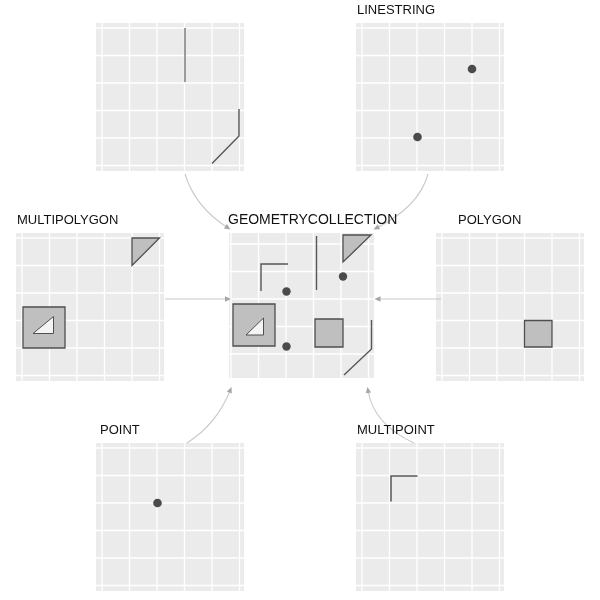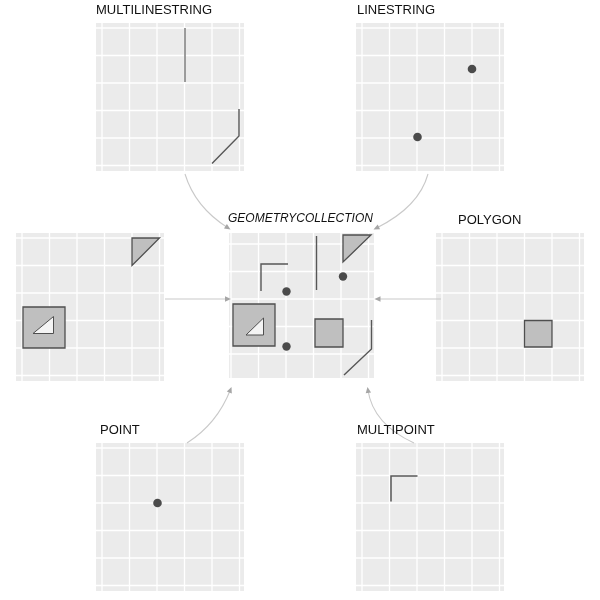--- a/index.html
+++ b/index.html
@@ -5,21 +5,21 @@
   html,body{margin:0;padding:0;background:#ffffff;}
   .stage{
     position:relative;width:600px;height:600px;background:#ffffff;overflow:hidden;
     font-family:"Liberation Sans","DejaVu Sans",sans-serif;
   }
   .stage svg{position:absolute;left:0;top:0;}
   .ptitle{
     position:absolute;font-size:13px;color:#111111;letter-spacing:0px;
     white-space:nowrap;line-height:1.1;
   }
-  .ptitle.small{font-size:12px;font-style:italic;}
+  .ptitle.small{font-size:14px;}
 </style>
 </head>
 <body>
 
 <div class="stage">
   <svg id="canvas" width="600" height="600" viewBox="0 0 600 600">
       <rect x="96" y="23" width="148" height="148" fill="#ebebeb"></rect>
       <line x1="102" y1="23" x2="102" y2="171" stroke="#ffffff" stroke-width="1.3"></line>
       <line x1="129.5" y1="23" x2="129.5" y2="171" stroke="#ffffff" stroke-width="1.3"></line>
       <line x1="157" y1="23" x2="157" y2="171" stroke="#ffffff" stroke-width="1.3"></line>
@@ -136,19 +136,19 @@
       <path d="M165,299 L228,299" fill="none" stroke="#c9c9c9" stroke-width="1.1"></path>
       <polygon points="231,299 225,301.7 225,296.3" fill="#a6a6a6"></polygon>
       <path d="M441,299 L377.5,299" fill="none" stroke="#c9c9c9" stroke-width="1.1"></path>
       <polygon points="374.5,299 380.5,296.3 380.5,301.7" fill="#a6a6a6"></polygon>
       <path d="M187,443 Q217,424 230.40537890304816,389.79317107498053" fill="none" stroke="#c9c9c9" stroke-width="1.1"></path>
       <polygon points="231.5,387 231.8246117735788,393.5715011372177 226.79690383861384,391.60118316270444" fill="#a6a6a6"></polygon>
       <path d="M414,443 Q373,424 367.94109921655945,389.96739472958194" fill="none" stroke="#c9c9c9" stroke-width="1.1"></path>
       <polygon points="367.5,387 371.0528536897427,392.5378001642604 365.71154317649524,393.3317787540674" fill="#a6a6a6"></polygon>
     </svg>
 
-  <div class="ptitle" style="left:96px;top:3px">MULTILINESTRING</div>
   <div class="ptitle" style="left:357px;top:3px">LINESTRING</div>
+  <div class="ptitle" style="left:17px;top:213px">MULTIPOLYGON</div>
   <div class="ptitle small" style="left:228px;top:212px">GEOMETRYCOLLECTION</div>
   <div class="ptitle" style="left:458px;top:213px">POLYGON</div>
   <div class="ptitle" style="left:100px;top:423px">POINT</div>
   <div class="ptitle" style="left:357px;top:423px">MULTIPOINT</div>
 </div>
 
 </body></html>

